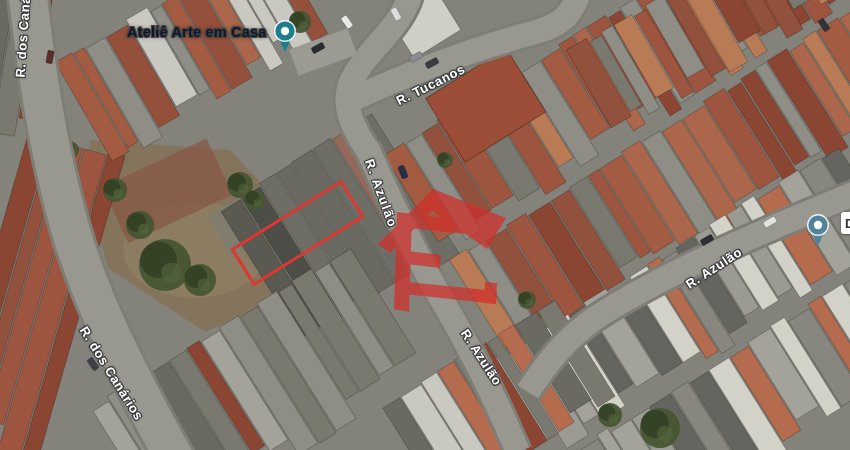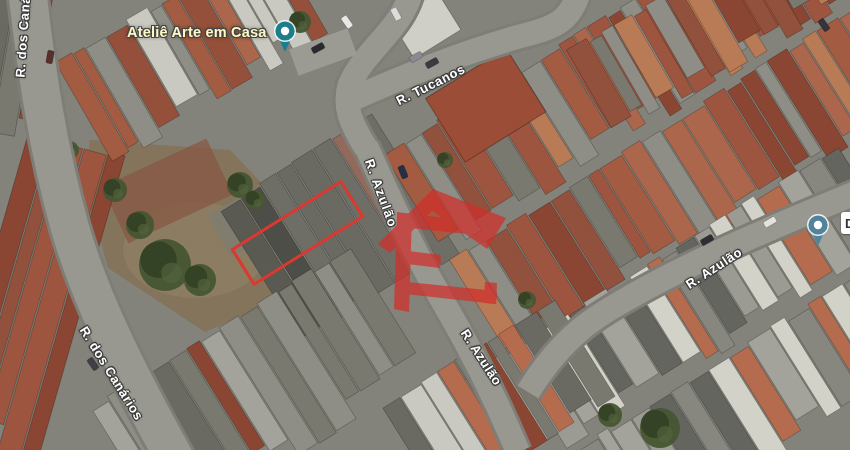--- a/index.html
+++ b/index.html
@@ -13,21 +13,21 @@
   
   .street-label{
     position:absolute;white-space:nowrap;
     color:#fff;font-size:13px;font-weight:bold;letter-spacing:.6px;
     text-shadow:-1px -1px 0 #3a3a3a,1px -1px 0 #3a3a3a,-1px 1px 0 #3a3a3a,1px 1px 0 #3a3a3a,0 0 3px rgba(0,0,0,.8);
     transform-origin:0 50%;
     pointer-events:none;
   }
   .place-label{
     position:absolute;white-space:nowrap;
-    color:#fef9c3;font-size:14.5px;font-weight:600;letter-spacing:.2px;
+    color:#0f172a;font-size:14.5px;font-weight:600;letter-spacing:.2px;
     text-shadow:-1px -1px 0 #444,1px -1px 0 #444,-1px 1px 0 #444,1px 1px 0 #444,0 0 4px rgba(0,0,0,.85);
     cursor:pointer;
   }
   .pin{position:absolute;cursor:pointer;}
   .highlight-rect{
     position:absolute;left:232px;top:211px;width:131px;height:44px;
     border:3px solid #e7352c;transform:rotate(-32deg);
     box-sizing:border-box;border-radius:1px;
   }
   .edge-chip{

